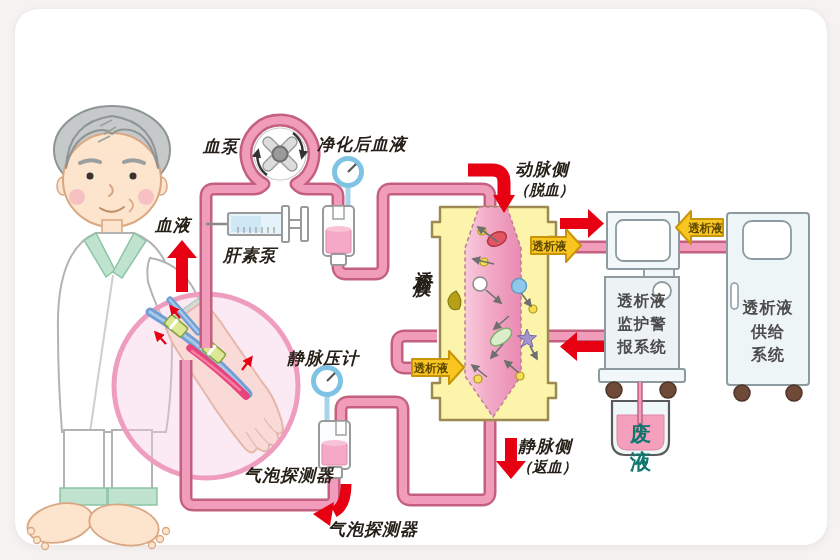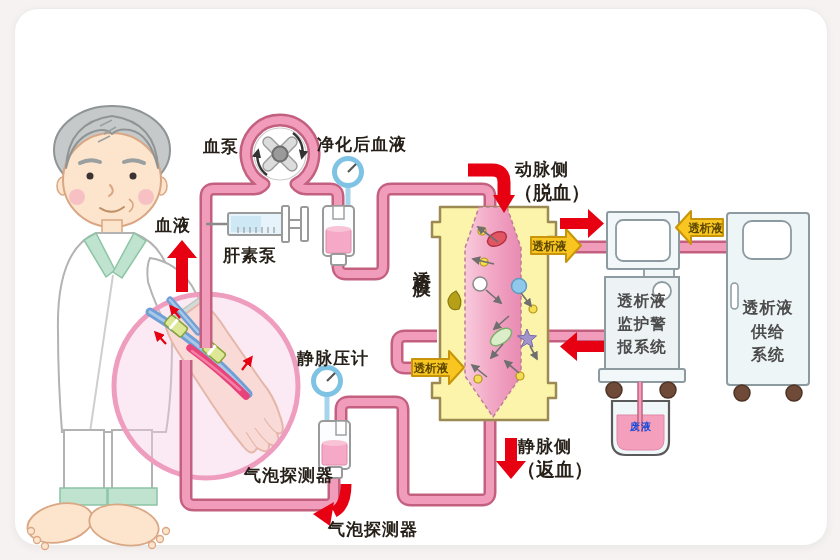--- a/index.html
+++ b/index.html
@@ -9,38 +9,38 @@
     font-family:"DejaVu Sans","Liberation Sans",sans-serif;
   }
   .card{
     position:absolute;left:14px;top:8px;width:812px;height:536px;
     background:#ffffff;border:1px solid #ececec;border-radius:24px;
     box-shadow:0 2px 8px rgba(0,0,0,.05);
   }
   svg.scene{position:absolute;left:0;top:0;width:840px;height:560px;}
   .lbl{
     position:absolute;color:#262019;font-weight:700;font-size:17px;
-    white-space:nowrap;letter-spacing:1px;line-height:1.1;
-  }
-  .lbl.small{font-size:19px;letter-spacing:0;text-align:center;}
+    white-space:nowrap;letter-spacing:1px;line-height:1.1;font-style:italic;
+  }
+  .lbl.small{font-size:15px;letter-spacing:0;text-align:center;}
   .lbl.vert{
     writing-mode:vertical-rl;text-orientation:upright;
     font-size:18px;letter-spacing:4px;
   }
   .arrow-txt{
     position:absolute;font-size:11.5px;font-weight:700;color:#5c4800;
     text-align:center;letter-spacing:0;line-height:16px;white-space:nowrap;
   }
   .machine-txt{
     position:absolute;text-align:center;color:#4c4c4c;
     font-size:15.5px;font-weight:600;line-height:23px;letter-spacing:1px;
   }
   .machine-txt.supply{font-size:16px;line-height:23.5px;}
   .waste-txt{
-    position:absolute;font-size:10px;font-weight:700;color:#1d4ed8;
+    position:absolute;font-size:21px;font-weight:700;color:#0f766e;
     text-align:center;letter-spacing:1px;
   }
 </style>
 </head>
 <body>
 
 <div class="card"></div>
 
 <svg class="scene" viewBox="0 0 840 560">
   <defs>
@@ -276,21 +276,21 @@
 
 <div class="lbl" style="left:203px;top:137px">血泵</div>
 <div class="lbl" style="left:317px;top:135px">净化后血液</div>
 <div class="lbl" style="left:155px;top:216px">血液</div>
 <div class="lbl" style="left:223px;top:246px">肝素泵</div>
 <div class="lbl vert" style="left:412px;top:256px">透析膜</div>
 <div class="lbl" style="left:515px;top:160px">动脉侧</div>
 <div class="lbl small" style="left:514px;top:182px">（脱血）</div>
 <div class="lbl" style="left:518px;top:437px">静脉侧</div>
 <div class="lbl small" style="left:517px;top:459px">（返血）</div>
-<div class="lbl" style="left:297px;top:349px">静脉压计</div>
+<div class="lbl" style="left:287px;top:349px">静脉压计</div>
 <div class="lbl" style="left:244px;top:466px">气泡探测器</div>
 <div class="lbl" style="left:328px;top:520px">气泡探测器</div>
 
 <div class="arrow-txt" style="left:531px;top:238px;width:37px">透析液</div>
 <div class="arrow-txt" style="left:412px;top:360px;width:38px">透析液</div>
 <div class="arrow-txt" style="left:687px;top:220px;width:37px">透析液</div>
 
 <div class="machine-txt" style="left:604px;top:290px;width:76px">
   <div>透析液</div>
   <div>监护警</div>

